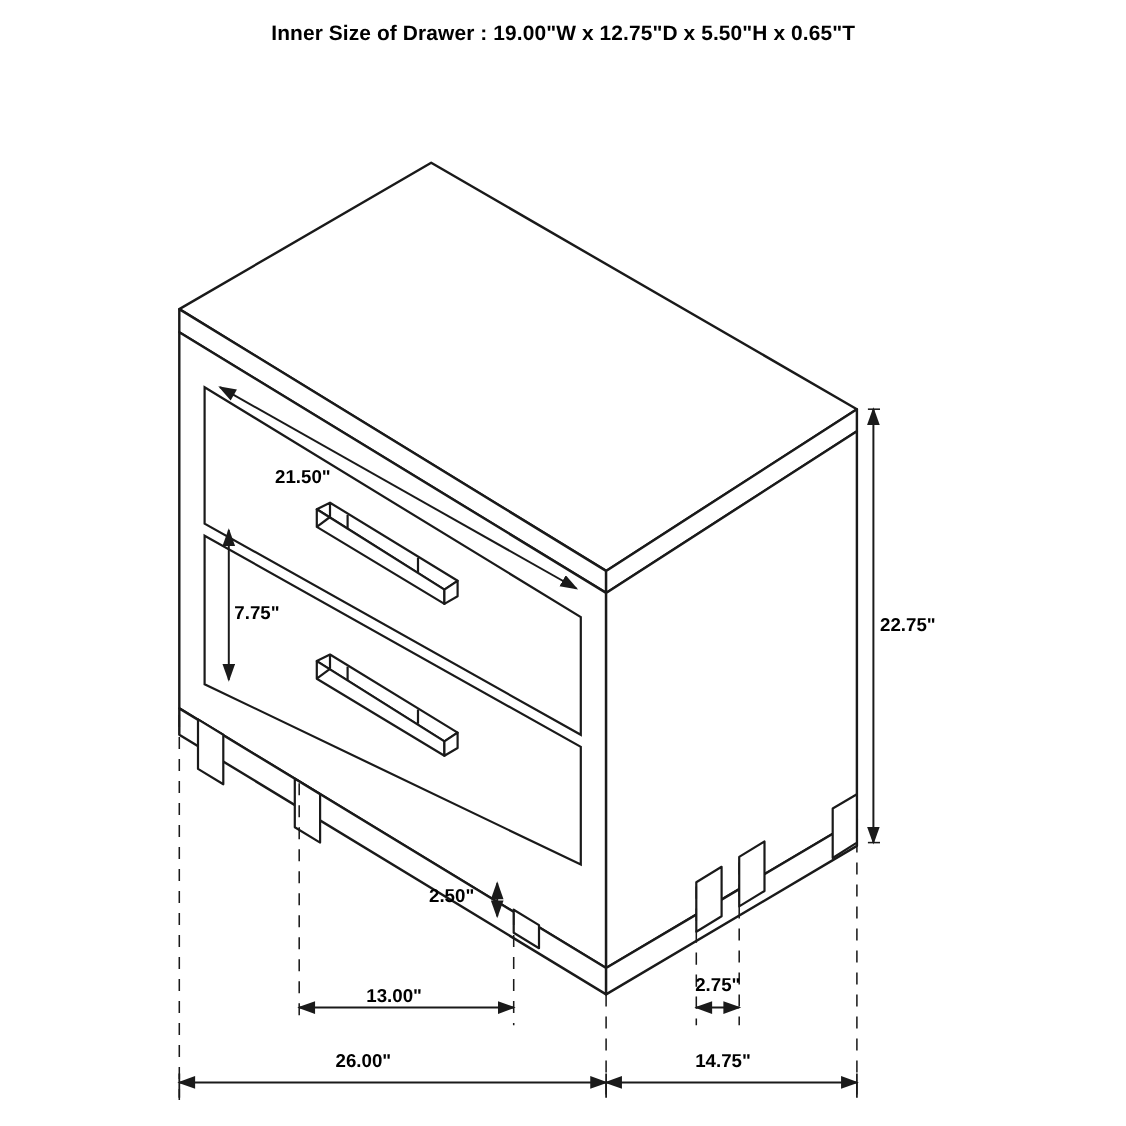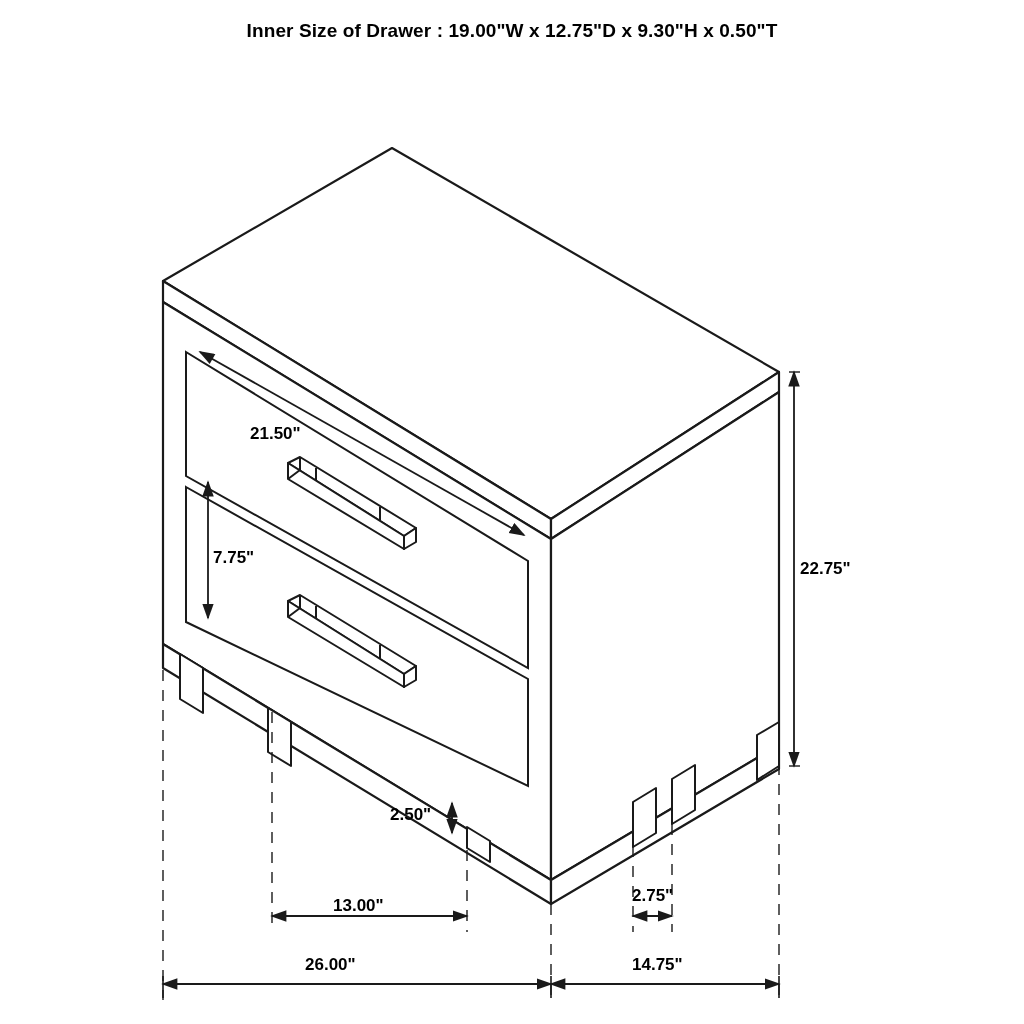--- a/index.html
+++ b/index.html
@@ -43,21 +43,21 @@
     font-weight: bold;
     color: #000000;
     white-space: nowrap;
   }
 </style>
 </head>
 <body>
 
 <div id="stage">
 
-  <div id="title">Inner Size of Drawer : 19.00"W x 12.75"D x 9.30"H x 0.50"T</div>
+  <div id="title">Inner Size of Drawer : 19.00"W x 12.75"D x 5.50"H x 0.65"T</div>
 
   <svg class="diagram" viewBox="0 0 1024 1024">
     <defs>
       <marker id="arrowEnd" markerWidth="10" markerHeight="10" refX="8" refY="3.2" orient="auto" markerUnits="strokeWidth">
         <path d="M0,0 L9,3.2 L0,6.4 z" fill="#1a1a1a"></path>
       </marker>
       <marker id="arrowStart" markerWidth="10" markerHeight="10" refX="1" refY="3.2" orient="auto" markerUnits="strokeWidth">
         <path d="M9,0 L0,3.2 L9,6.4 z" fill="#1a1a1a"></path>
       </marker>
     </defs>

